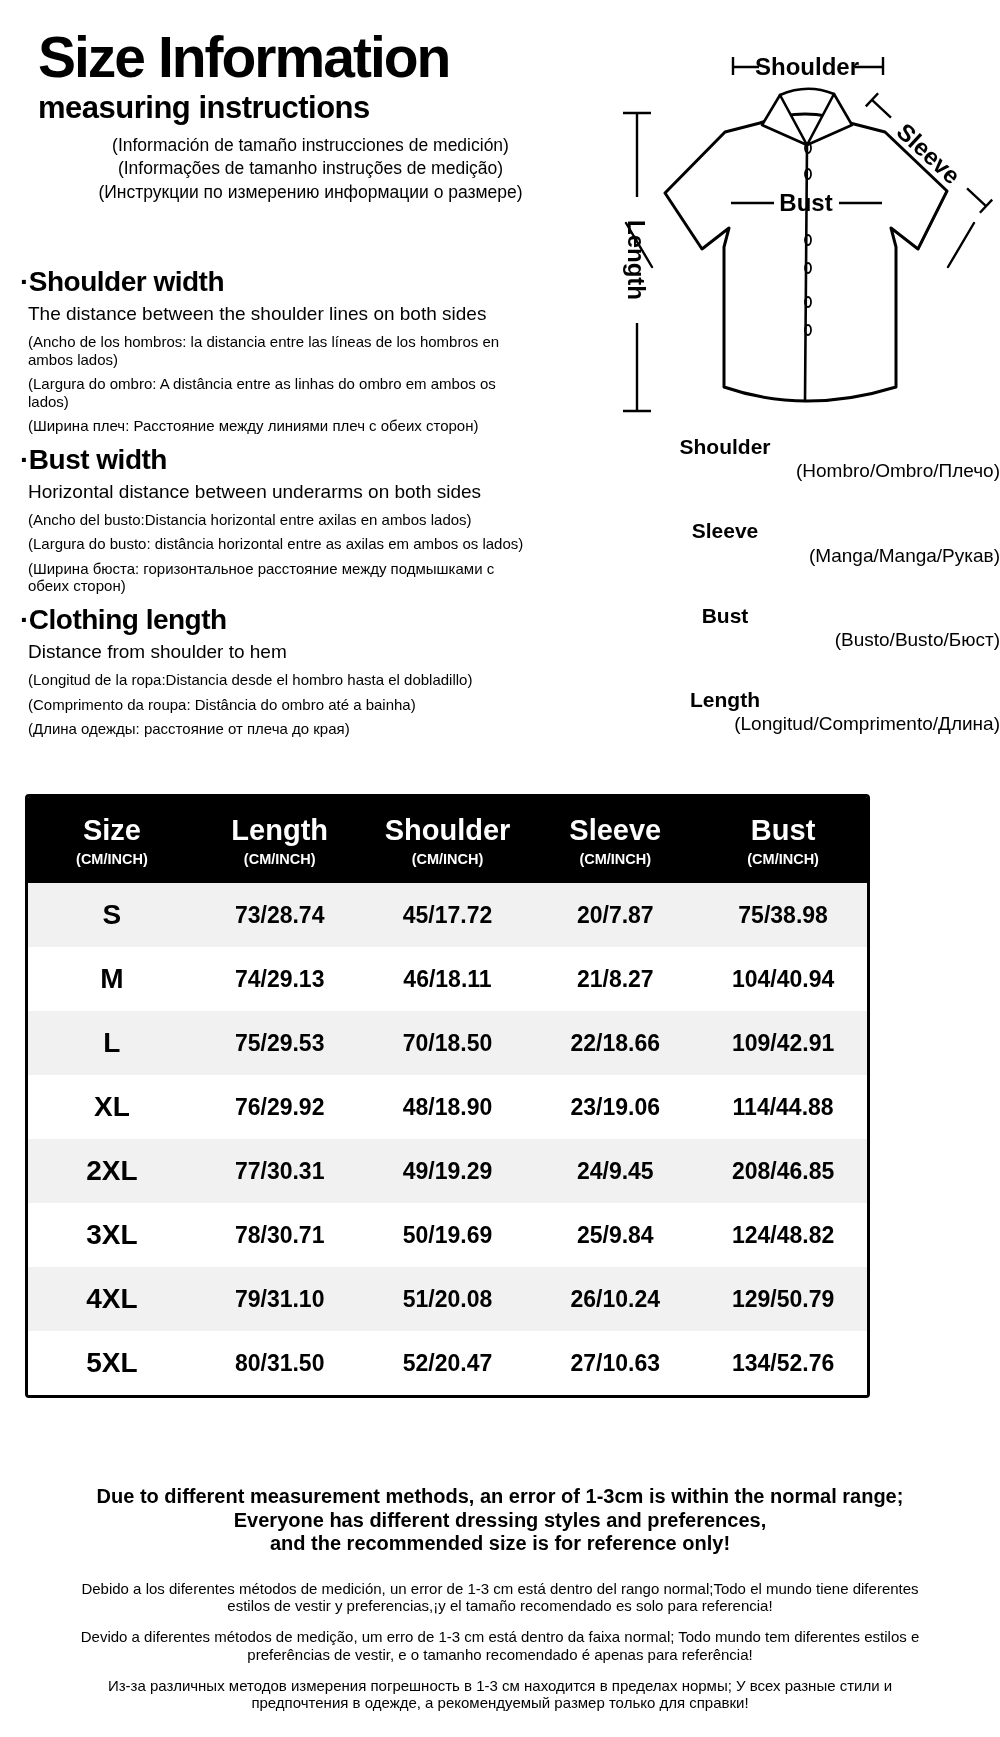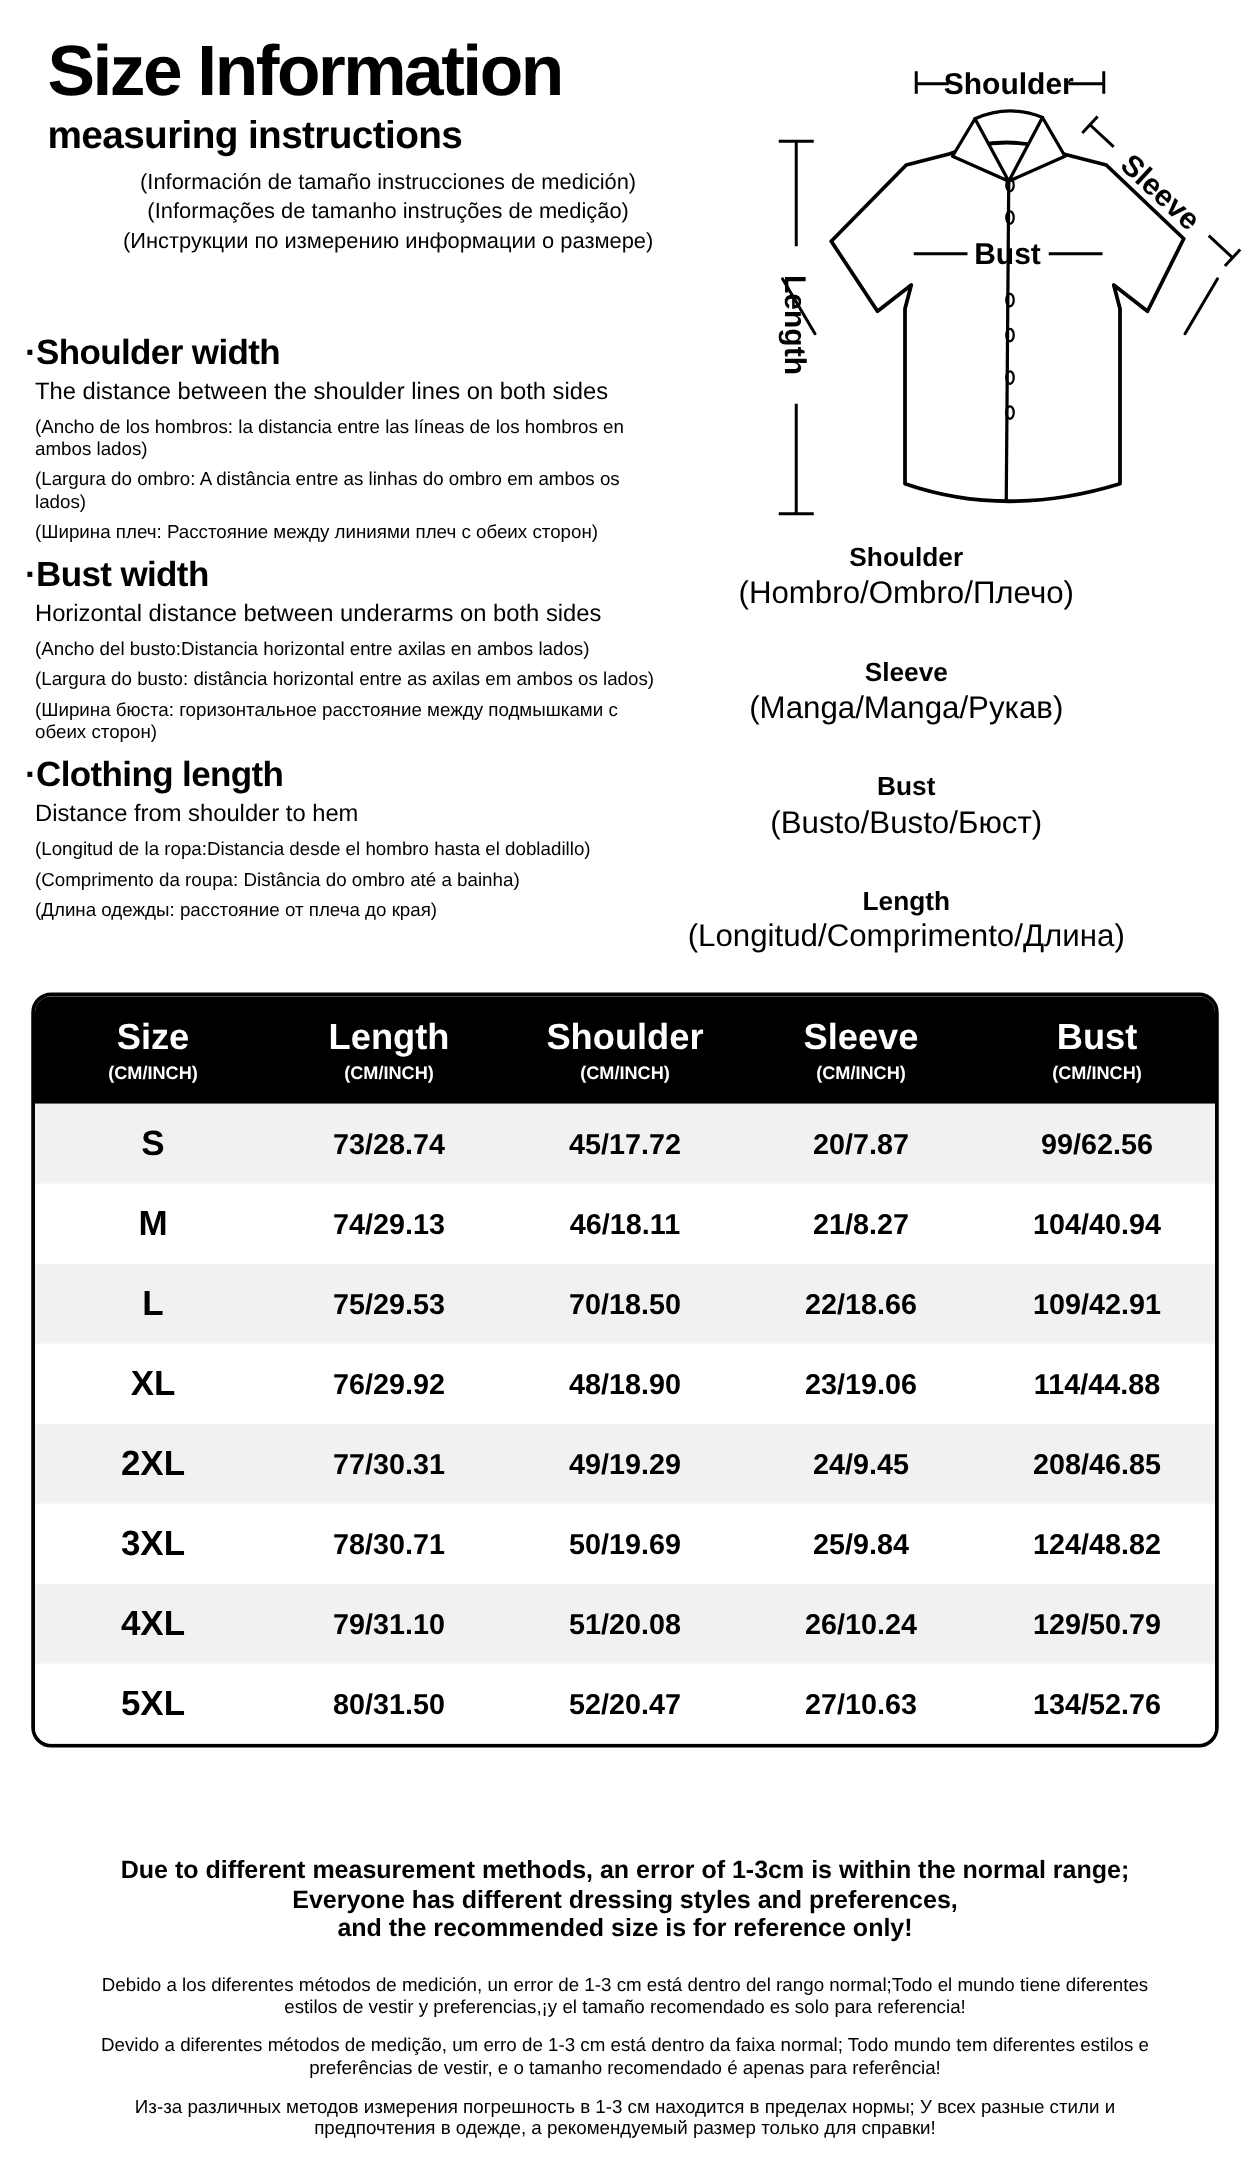--- a/index.html
+++ b/index.html
@@ -15,33 +15,33 @@
   .hdr h2 { margin:4px 0 10px 0; font-size:31px; line-height:1.05; font-weight:bold; letter-spacing:-0.5px; }
   .hdr .hdr-tr { margin:0; font-size:17.5px; line-height:1.32;text-align:center; }
 
   
   .diagram-svg { position:absolute; left:555px; top:35px; }
   .diagram-svg text { font-family:"Liberation Sans", sans-serif; font-weight:600; fill:#000; }
 
   .legend { position:absolute; left:450px; top:434px; width:550px; text-align:center; }
   .legend-item { margin-bottom:36px; }
   .legend-name { font-size:21px; font-weight:bold; line-height:1.2; }
-  .legend-tr { font-size:25px; line-height:1.22; }
+  .legend-tr { font-size:19px; line-height:1.22;text-align:right; }
 
   
   .sections { position:absolute; left:20px; top:266px; width:548px; }
   .sections section { margin-bottom:9px; }
   .sections h3 { margin:0 0 5px 0; font-size:28px; line-height:1.15; font-weight:bold; letter-spacing:-0.5px; }
   .sections .desc { margin:0 0 8px 8px; font-size:19px; line-height:1.15; }
   .sections .tr { margin:0 0 7px 8px; font-size:15px; line-height:1.17; max-width:505px; }
 
   
   .size-table {
-    position:absolute; left:25px; top:794px; width:950px;
-    border:3.5px solid #000; border-radius:16px; overflow:hidden; background:#fff;
+    position:absolute; left:25px; top:794px; width:845px;
+    border:3.5px solid #000; border-radius:4px; overflow:hidden; background:#fff;
   }
   .thead { display:grid; grid-template-columns:repeat(5,1fr); background:#000; color:#fff; height:86px; align-content:center; padding-top:2px; }
   .th { text-align:center; }
   .th-label { font-size:29px; font-weight:bold; line-height:1.1; }
   .th-unit { font-size:14.5px; font-weight:bold; margin-top:4px; }
   .trow { display:grid; grid-template-columns:repeat(5,1fr); height:64px; align-items:center; background:#fff; }
   .trow.alt { background:#f1f1f1; }
   .td { text-align:center; font-size:23px; font-weight:bold; }
   .td.size-cell { font-size:28px; }
 
@@ -166,21 +166,21 @@
           <div class="th-label">Bust</div>
           <div class="th-unit">(CM/INCH)</div>
         </div>
       </div>
     <div class="tbody">
         <div class="trow alt">
           <div class="td size-cell">S</div>
           <div class="td">73/28.74</div>
           <div class="td">45/17.72</div>
           <div class="td">20/7.87</div>
-          <div class="td">99/62.56</div>
+          <div class="td">75/38.98</div>
         </div>
         <div class="trow">
           <div class="td size-cell">M</div>
           <div class="td">74/29.13</div>
           <div class="td">46/18.11</div>
           <div class="td">21/8.27</div>
           <div class="td">104/40.94</div>
         </div>
         <div class="trow alt">
           <div class="td size-cell">L</div>

